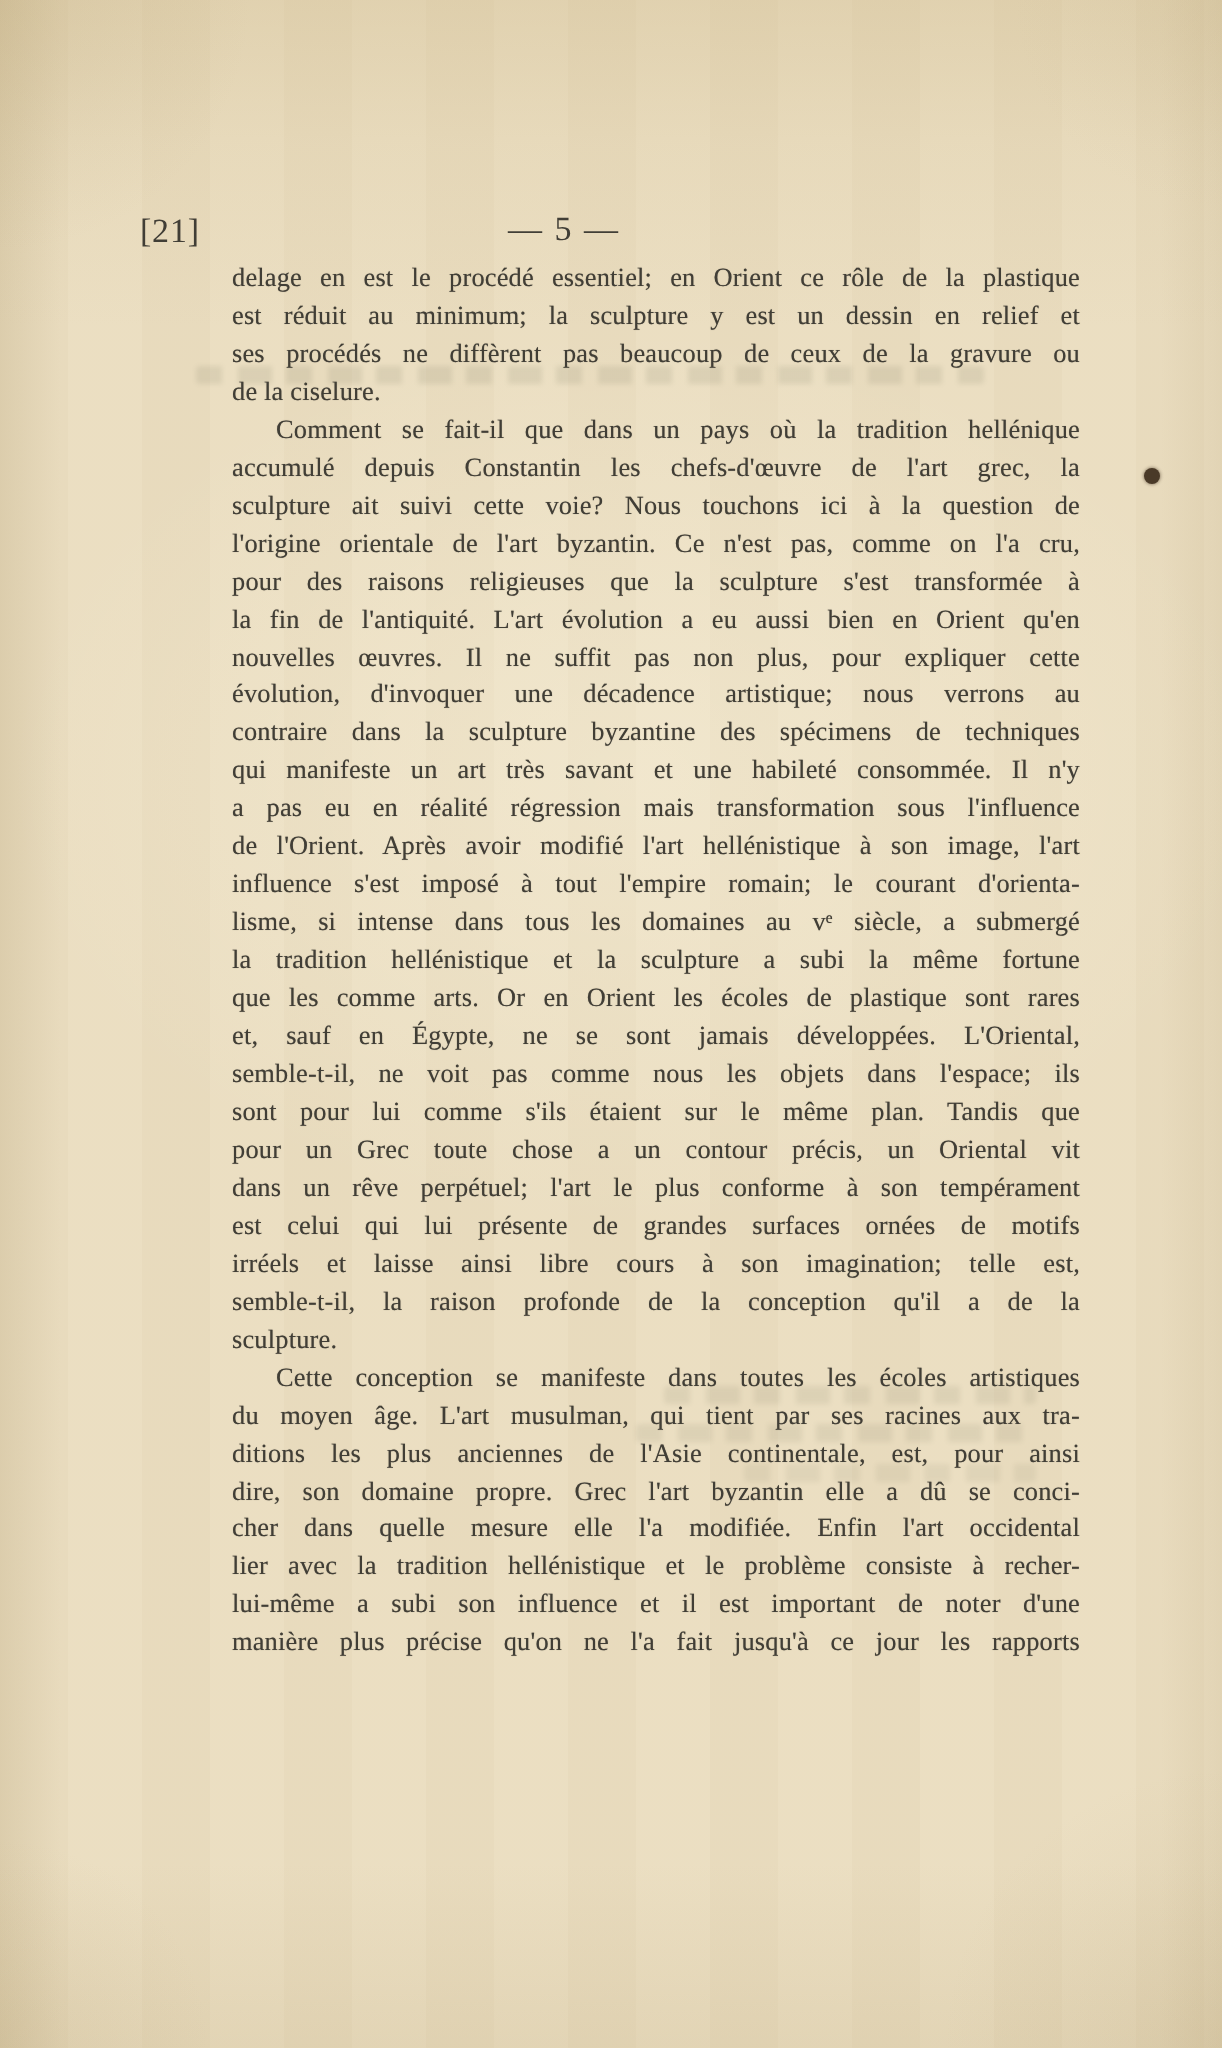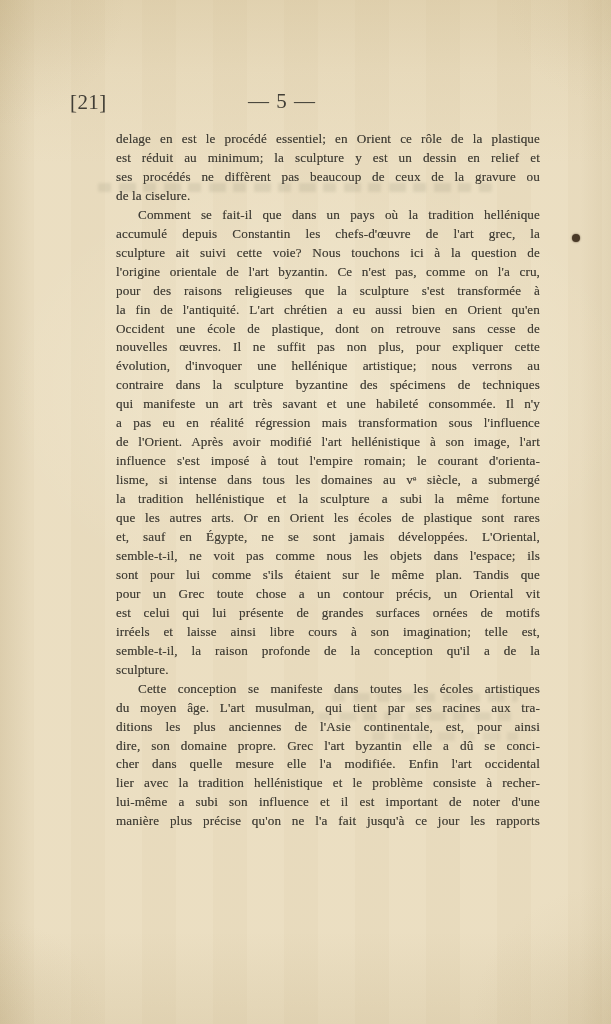--- a/index.html
+++ b/index.html
@@ -29,24 +29,24 @@
     pointer-events: none;
     background:
       radial-gradient(circle 180px at 0% 0%, rgba(172,150,104,0.16), rgba(172,150,104,0) 70%),
       radial-gradient(circle 200px at 100% 100%, rgba(172,150,104,0.14), rgba(172,150,104,0) 70%),
       radial-gradient(circle 150px at 0% 100%, rgba(172,150,104,0.13), rgba(172,150,104,0) 70%),
       radial-gradient(circle 150px at 100% 0%, rgba(180,160,116,0.10), rgba(180,160,116,0) 70%);
   }
   .header-row {
     position: absolute;
     left: 70px;
-    top: 90px;
+    top: 106px;
     width: 424px;
     height: 22px;
-    font-size: 21px;
+    font-size: 17px;
     letter-spacing: 0.4px;
   }
   .folio {
     position: absolute;
     left: 0;
     top: 0;
   }
   .pagenum {
     position: absolute;
     left: 0;
@@ -119,36 +119,36 @@
         <div class="line">est réduit au minimum; la sculpture y est un dessin en relief et</div>
         <div class="line">ses procédés ne diffèrent pas beaucoup de ceux de la gravure ou</div>
         <div class="line last">de la ciselure.</div>
       </div>
       <div class="paragraph">
         <div class="line indent">Comment se fait-il que dans un pays où la tradition hellénique</div>
         <div class="line">accumulé depuis Constantin les chefs-d'œuvre de l'art grec, la</div>
         <div class="line">sculpture ait suivi cette voie? Nous touchons ici à la question de</div>
         <div class="line">l'origine orientale de l'art byzantin. Ce n'est pas, comme on l'a cru,</div>
         <div class="line">pour des raisons religieuses que la sculpture s'est transformée à</div>
-        <div class="line">la fin de l'antiquité. L'art chrétien a eu aussi bien en Orient qu'en</div>
-        <div class="line">Occident une école de plastique, dont on retrouve sans cesse de</div>
+        <div class="line">la fin de l'antiquité. L'art évolution a eu aussi bien en Orient qu'en</div>
         <div class="line">nouvelles œuvres. Il ne suffit pas non plus, pour expliquer cette</div>
-        <div class="line">évolution, d'invoquer une hellénique artistique; nous verrons au</div>
+        <div class="line">évolution, d'invoquer une décadence artistique; nous verrons au</div>
         <div class="line">contraire dans la sculpture byzantine des spécimens de techniques</div>
         <div class="line">qui manifeste un art très savant et une habileté consommée. Il n'y</div>
         <div class="line">a pas eu en réalité régression mais transformation sous l'influence</div>
         <div class="line">de l'Orient. Après avoir modifié l'art hellénistique à son image, l'art</div>
         <div class="line">influence s'est imposé à tout l'empire romain; le courant d'orienta-</div>
         <div class="line">lisme, si intense dans tous les domaines au vᵉ siècle, a submergé</div>
         <div class="line">la tradition hellénistique et la sculpture a subi la même fortune</div>
-        <div class="line">que les autres arts. Or en Orient les écoles de plastique sont rares</div>
+        <div class="line">que les comme arts. Or en Orient les écoles de plastique sont rares</div>
         <div class="line">et, sauf en Égypte, ne se sont jamais développées. L'Oriental,</div>
         <div class="line">semble-t-il, ne voit pas comme nous les objets dans l'espace; ils</div>
         <div class="line">sont pour lui comme s'ils étaient sur le même plan. Tandis que</div>
         <div class="line">pour un Grec toute chose a un contour précis, un Oriental vit</div>
+        <div class="line">dans un rêve perpétuel; l'art le plus conforme à son tempérament</div>
         <div class="line">est celui qui lui présente de grandes surfaces ornées de motifs</div>
         <div class="line">irréels et laisse ainsi libre cours à son imagination; telle est,</div>
         <div class="line">semble-t-il, la raison profonde de la conception qu'il a de la</div>
         <div class="line last">sculpture.</div>
       </div>
       <div class="paragraph">
         <div class="line indent">Cette conception se manifeste dans toutes les écoles artistiques</div>
         <div class="line">du moyen âge. L'art musulman, qui tient par ses racines aux tra-</div>
         <div class="line">ditions les plus anciennes de l'Asie continentale, est, pour ainsi</div>
         <div class="line">dire, son domaine propre. Grec l'art byzantin elle a dû se conci-</div>

